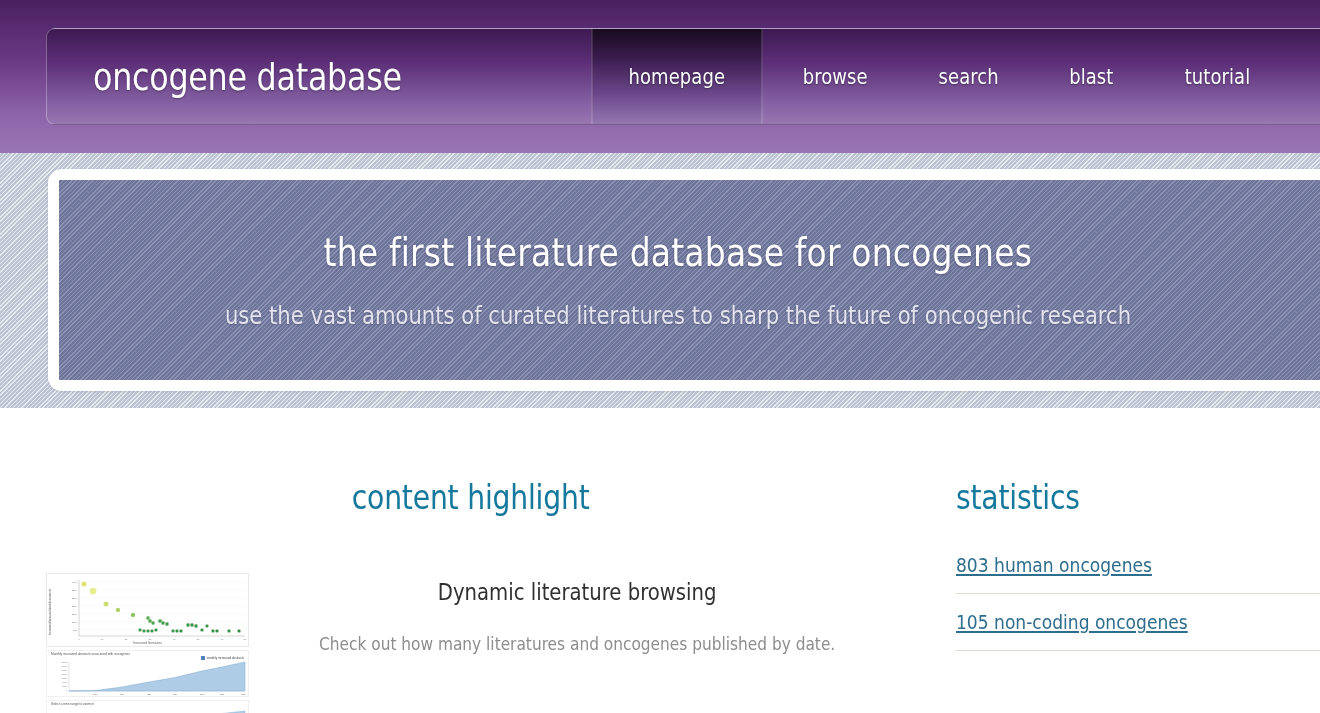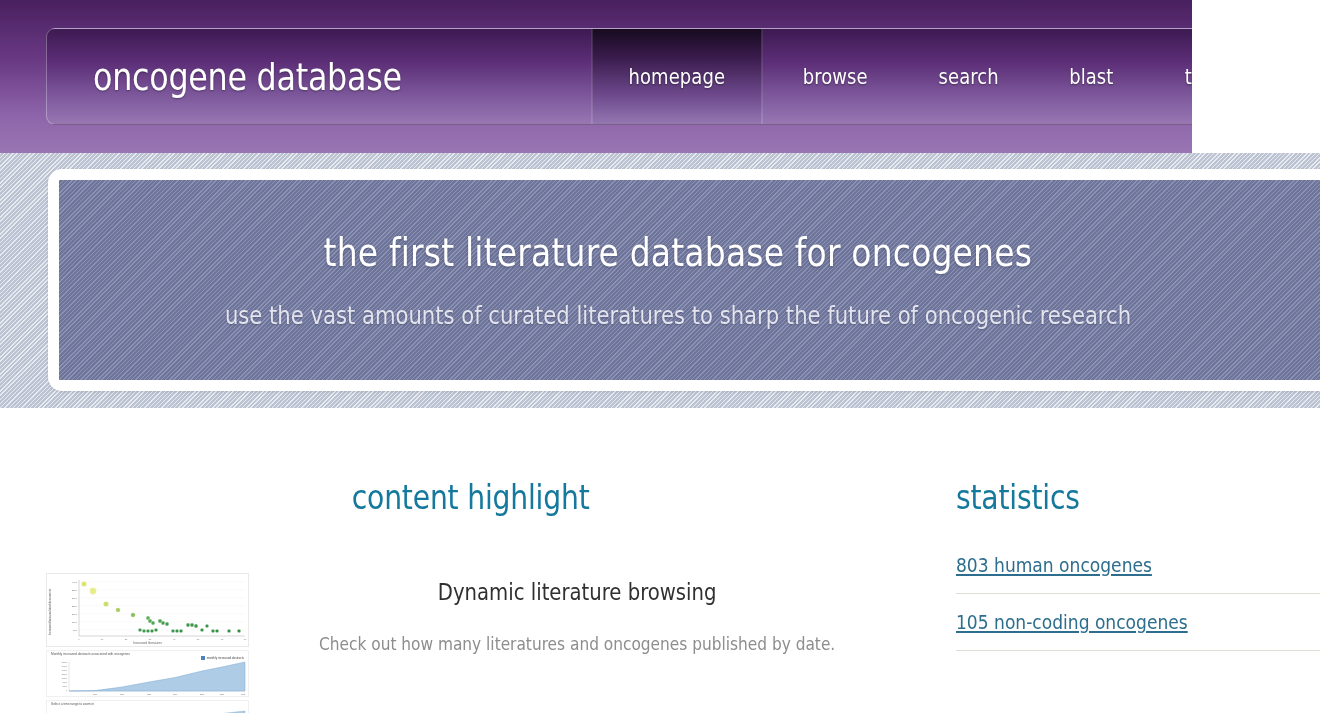--- a/index.html
+++ b/index.html
@@ -9,21 +9,21 @@
     width: 1320px;
     height: 713px;
     overflow: hidden;
     background: #ffffff;
     font-family: "Liberation Sans", sans-serif;
   }
 
   
   .site-header {
     position: relative;
-    width: 1192px;
+    width: 1320px;
     height: 153px;
     background: linear-gradient(to bottom, #49205f 0%, #6a3a85 40%, #8d64a9 75%, #9a76b4 100%);
     overflow: hidden;
   }
 
   .header-bar {
     position: absolute;
     left: 46px;
     top: 28px;
     right: -30px;

